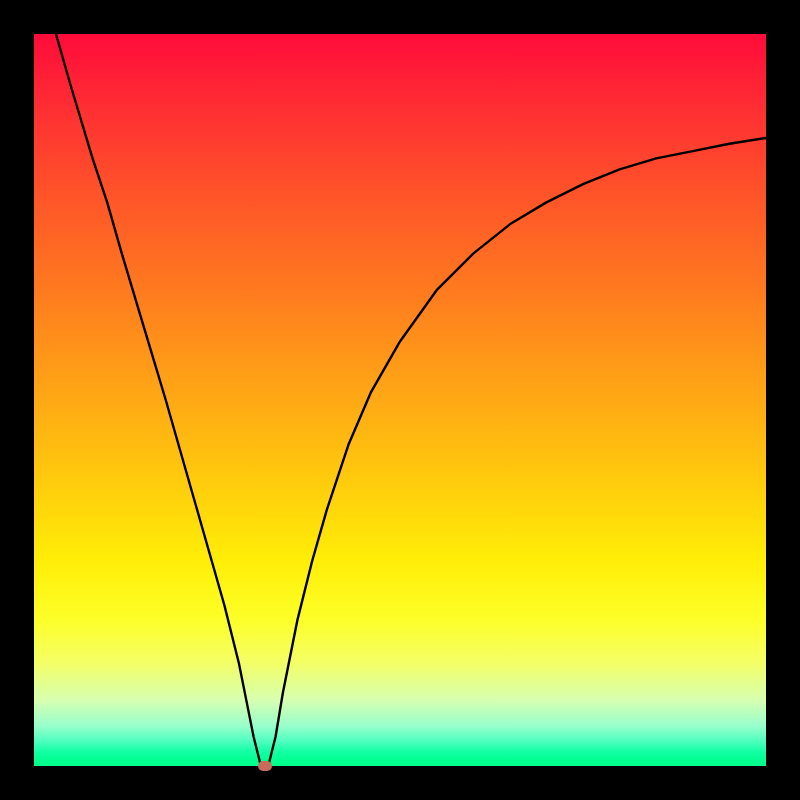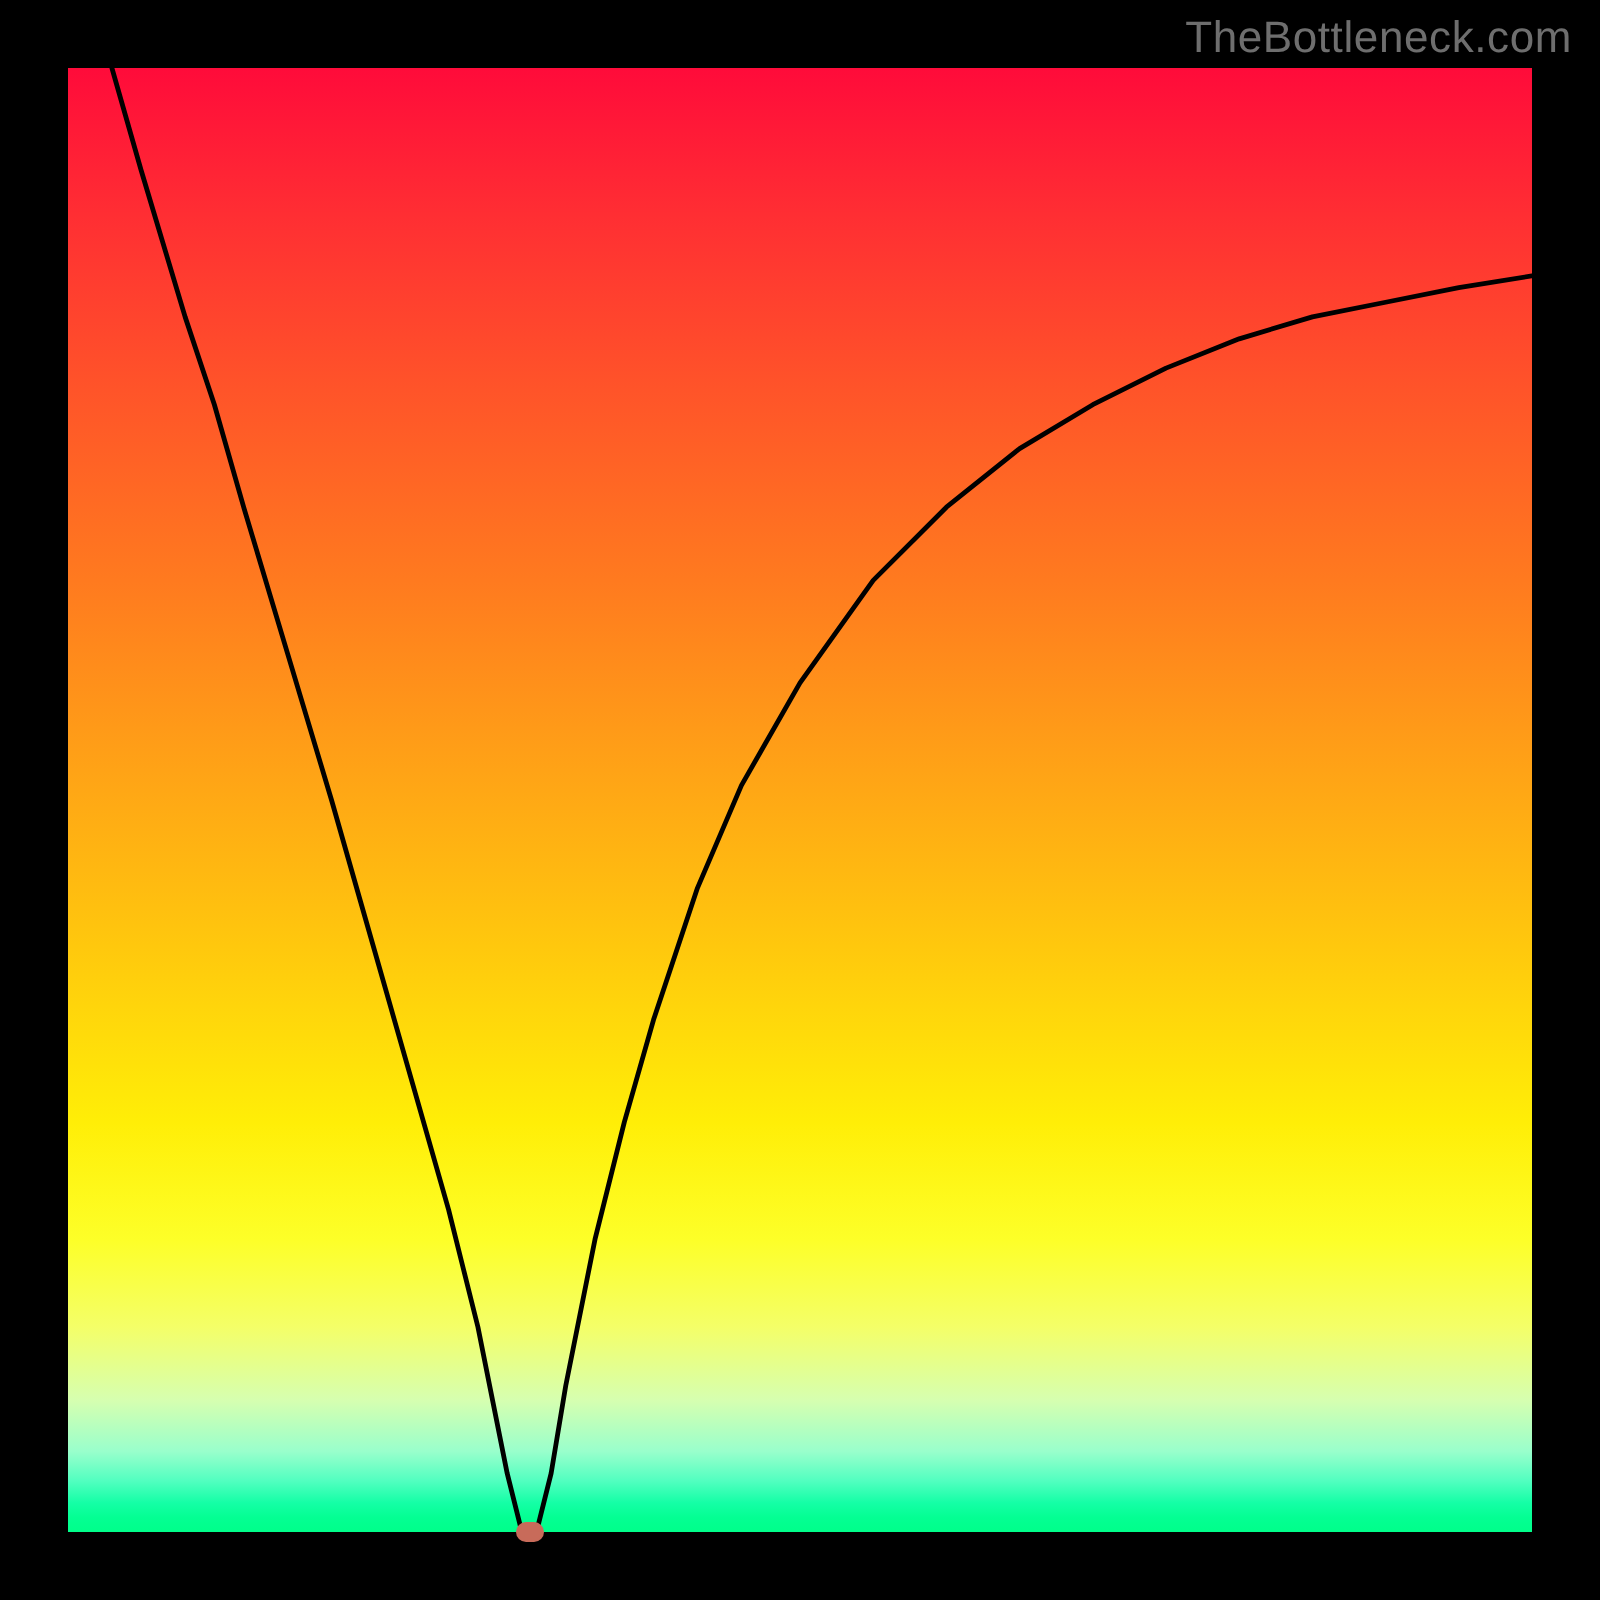--- a/index.html
+++ b/index.html
@@ -68,21 +68,20 @@
     border-radius: 5px;
     background: #c86b5a;
     z-index: 3;
     transform: translate(-50%, -50%);
   }
 </style>
 </head>
 <body>
 
 <div class="frame">
-  <div class="watermark">TheBottleneck.com</div>
 
   <div class="plot-area">
     <svg class="curve-svg" viewBox="0 0 732 732" preserveAspectRatio="none">
       <path id="curve-path" d="M21.96 0.00 L36.60 51.24 L58.56 124.44 L73.20 168.36 L87.84 219.60 L109.80 292.80 L131.76 366.00 L146.40 417.24 L161.04 468.48 L175.68 519.72 L190.32 570.96 L197.64 600.24 L204.96 629.52 L212.28 666.12 L219.60 702.72 L226.92 732.00 L234.24 732.00 L241.56 702.72 L248.88 658.80 L263.52 585.60 L278.16 527.04 L292.80 475.80 L314.76 409.92 L336.72 358.68 L366.00 307.44 L402.60 256.20 L439.20 219.60 L475.80 190.32 L512.40 168.36 L549.00 150.06 L585.60 135.42 L622.20 124.44 L658.80 117.12 L695.40 109.80 L732.00 103.94" fill="none" stroke="#000000" stroke-width="2.4" stroke-linejoin="round" stroke-linecap="round"></path>
     </svg>
     <div class="dot" id="min-dot" style="left: 230.58px; top: 732px; background: rgb(200, 107, 90);"></div>
   </div>
 </div>
 
 </body></html>

